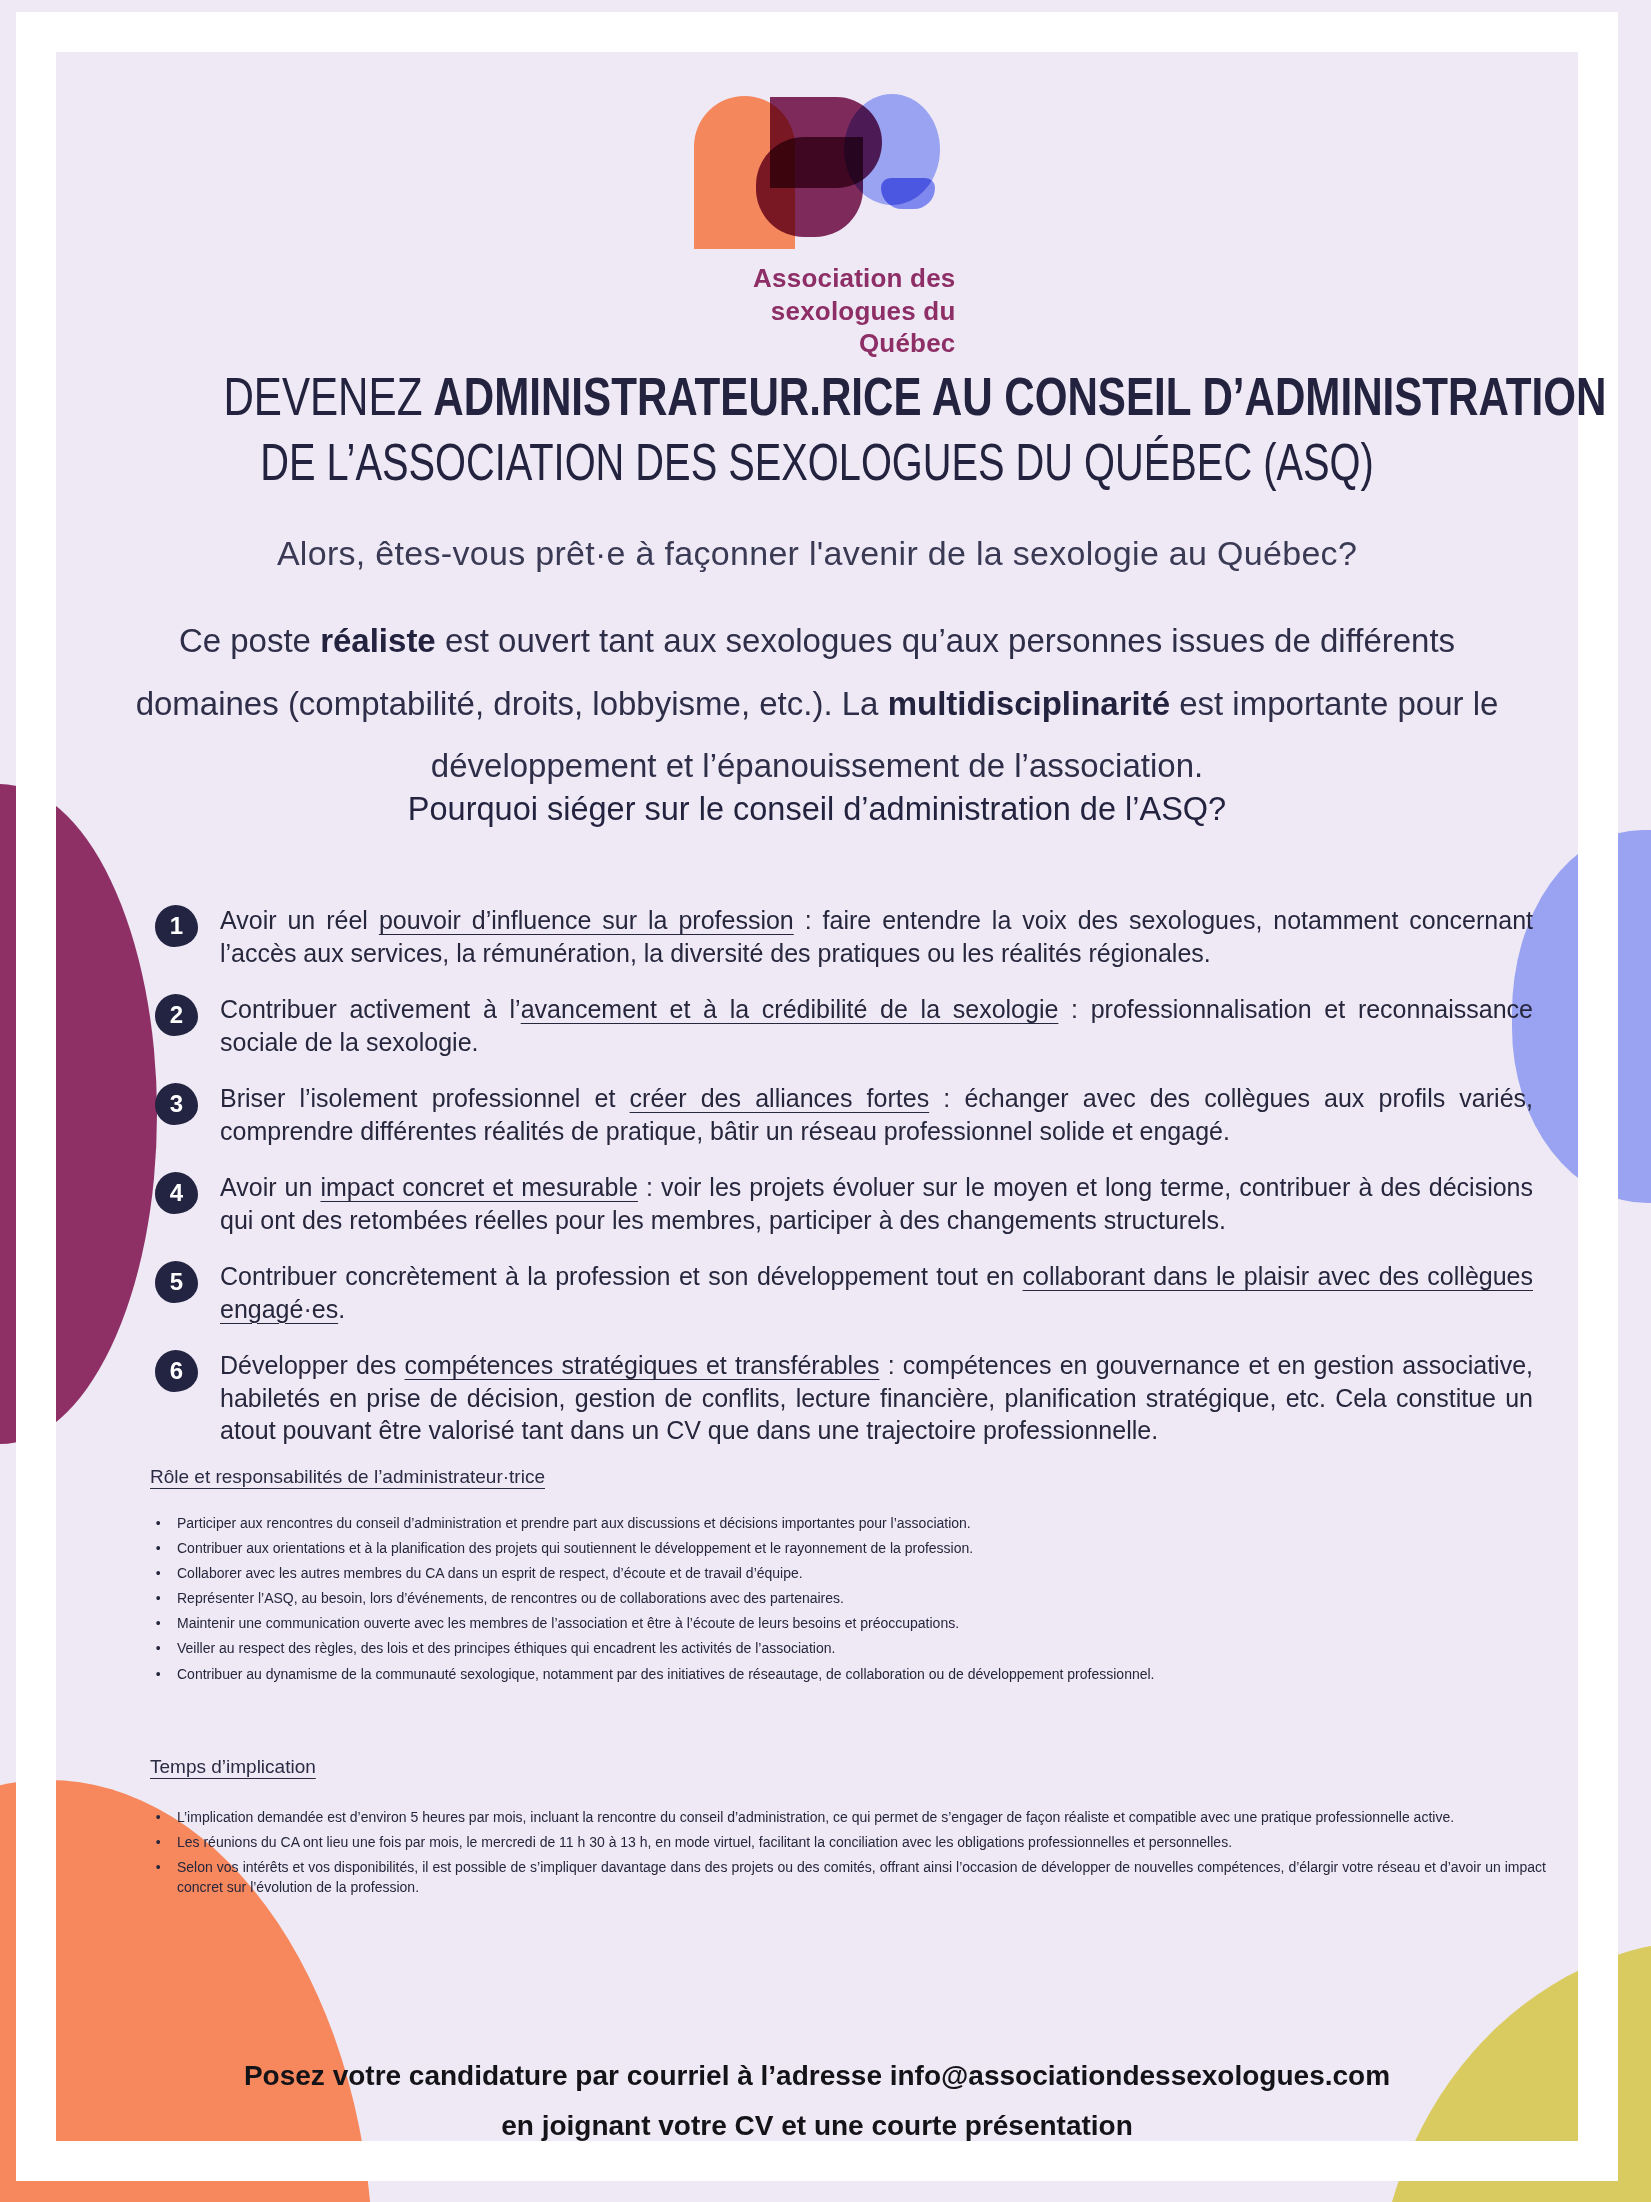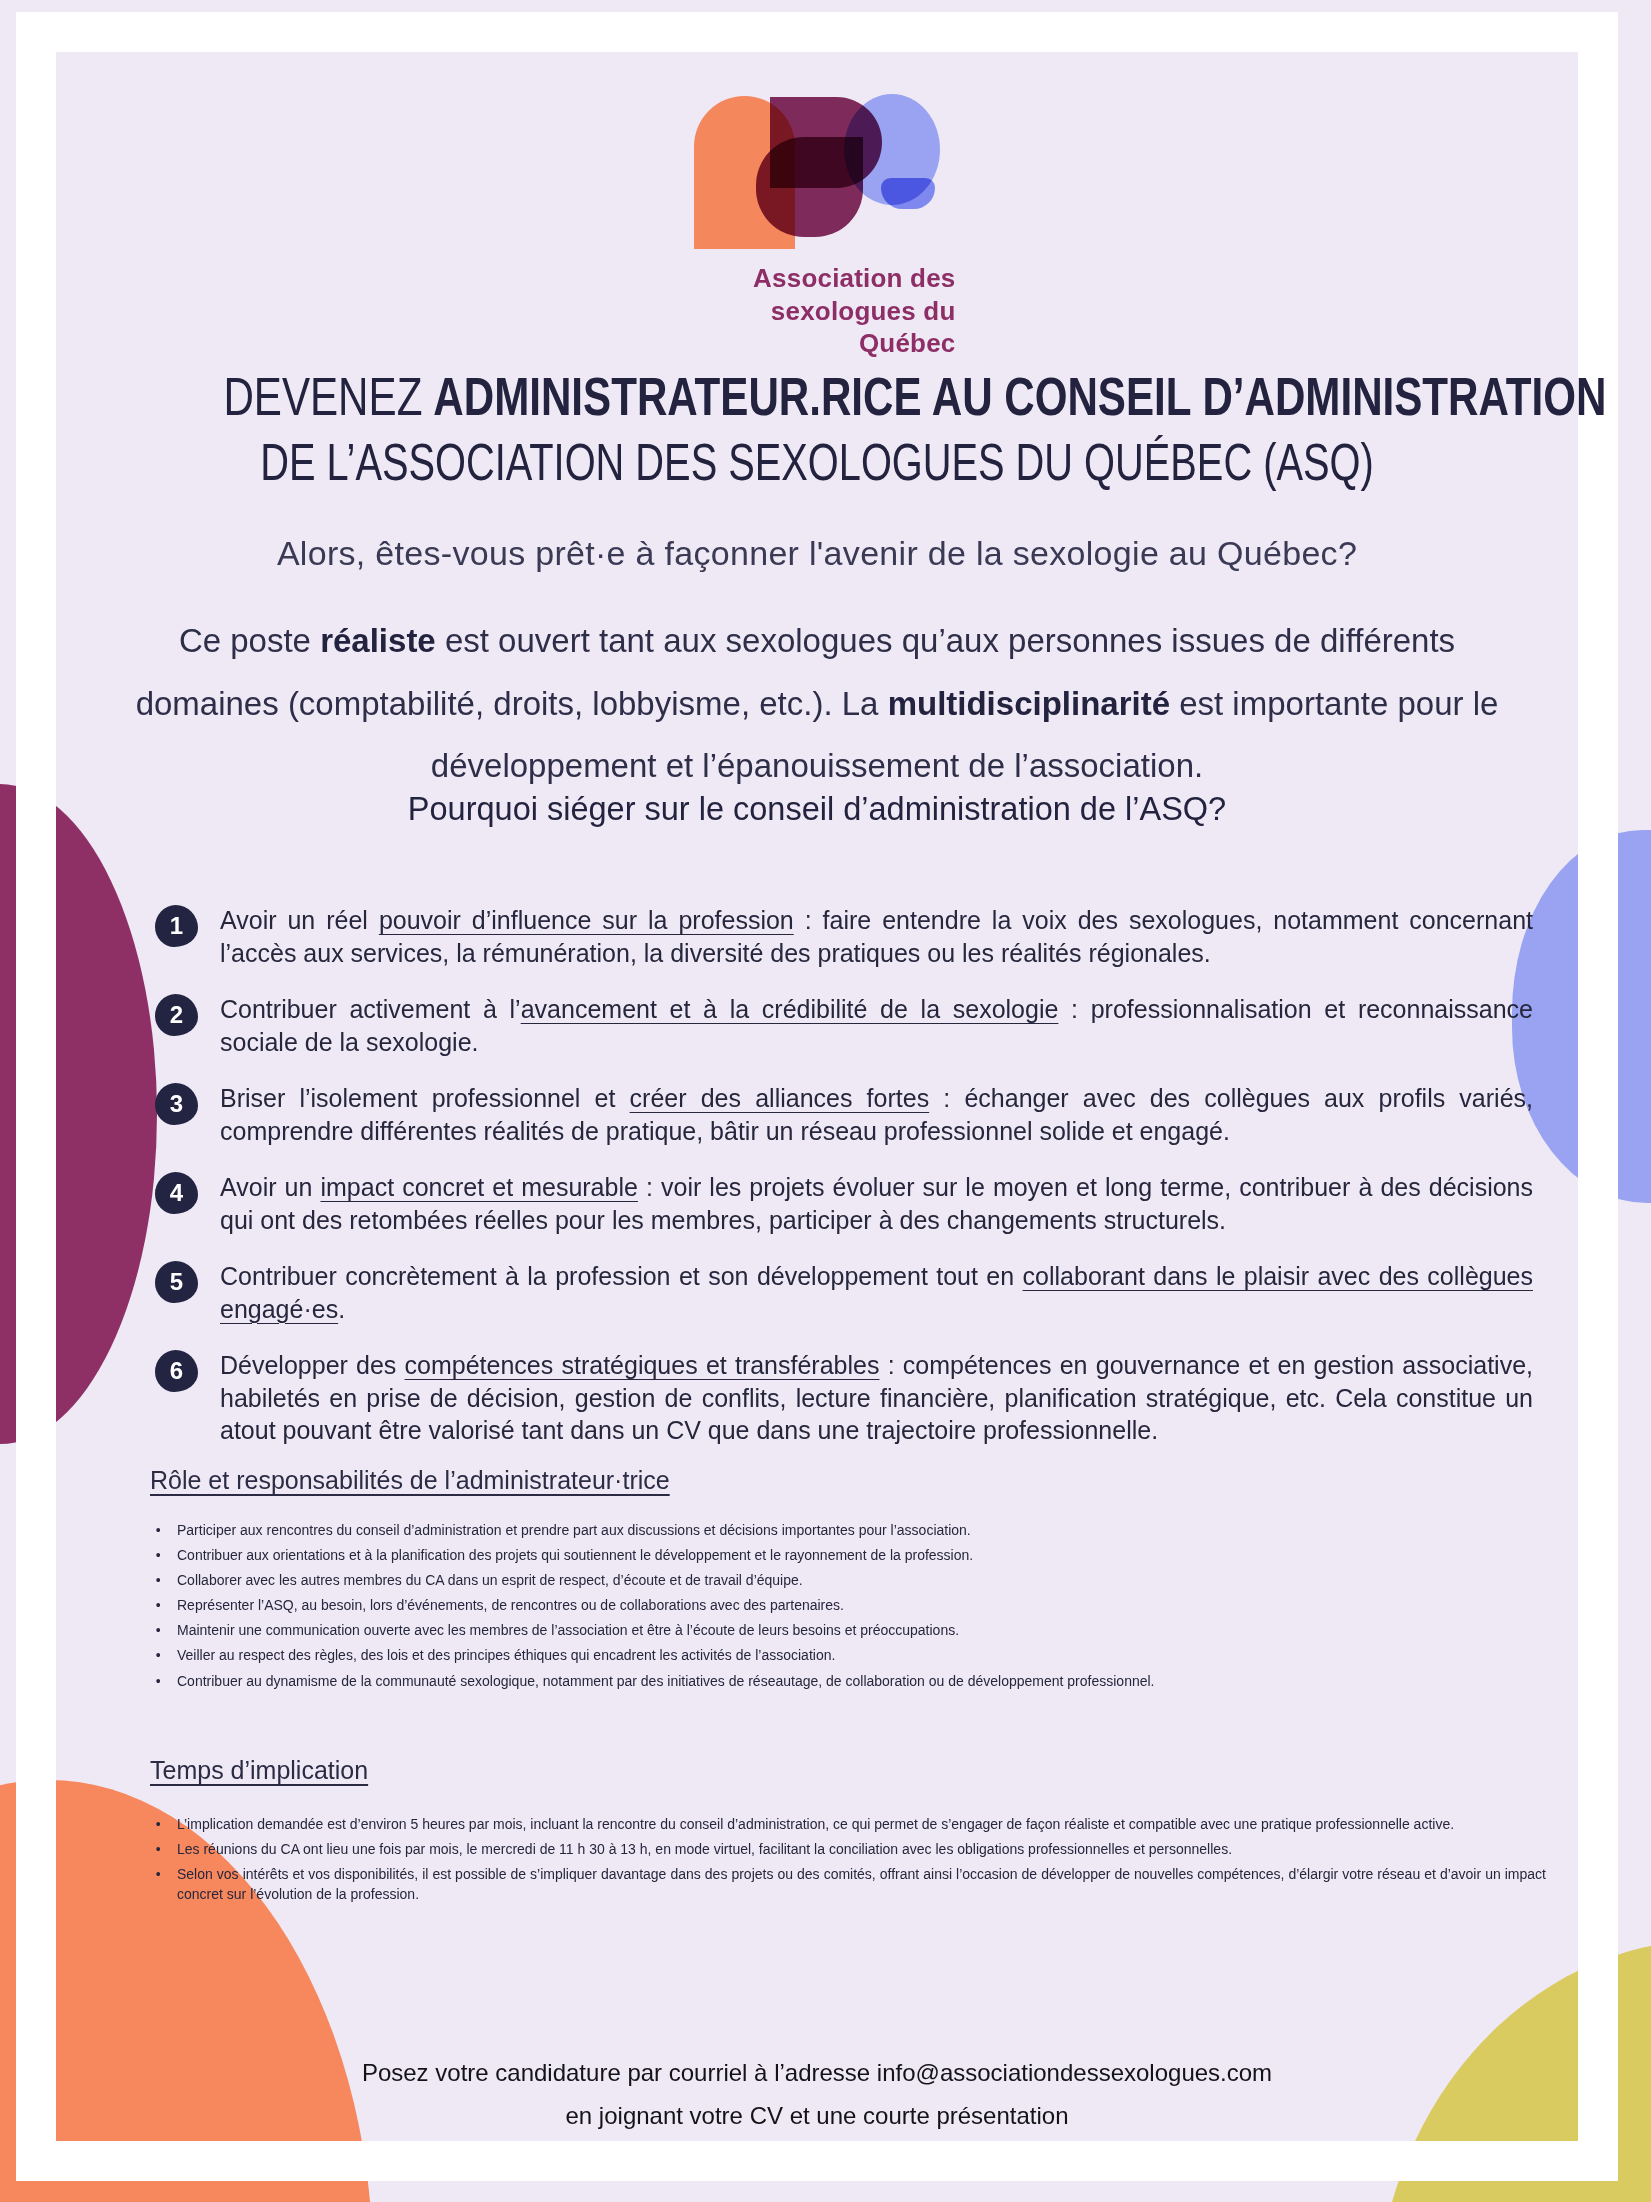--- a/index.html
+++ b/index.html
@@ -65,31 +65,31 @@
     background:#232342;color:#FFFFFF;font-size:24px;font-weight:600;
     display:flex;align-items:center;justify-content:center;
     border-radius:48% 52% 55% 45% / 52% 55% 45% 48%;}
   .reason p{margin:0;font-size:25px;line-height:1.3;text-align:justify;
     text-align-last:left;color:#26263C;}
   .u{text-decoration:underline;text-underline-offset:4.8px;text-decoration-thickness:1.4px;}
 
   
   .role{left:94px;top:1413px;width:1396px;}
   .time{left:94px;top:1703px;width:1396px;}
-  .sec-heading{font-size:25px;color:#2B2B44;text-decoration:underline;
+  .sec-heading{font-size:19px;color:#2B2B44;text-decoration:underline;
     text-underline-offset:4.8px;margin:0;font-weight:400;}
   .blist{list-style:none;margin:25px 0 0;padding:0;}
   .time .blist{margin-top:29px;}
   .blist li{position:relative;padding-left:27px;margin-bottom:4.8px;
     font-size:14px;line-height:1.45;color:#26263C;}
   .blist li::before{content:"\2022";position:absolute;left:5.7px;top:0;}
   .time .blist li{text-align:justify;text-align-last:left;}
 
   
-  .cta{top:1998px;font-weight:400;font-size:24px;line-height:1.8;color:#131318;}
+  .cta{top:1998px;font-weight:700;font-size:28px;line-height:1.8;color:#131318;}
 </style>
 </head>
 <body>
 
 <div class="blob blob-magenta"></div>
 <div class="blob blob-periwinkle"></div>
 <div class="blob blob-orange"></div>
 <div class="blob blob-yellow"></div>
 
 <div class="frame"></div>

